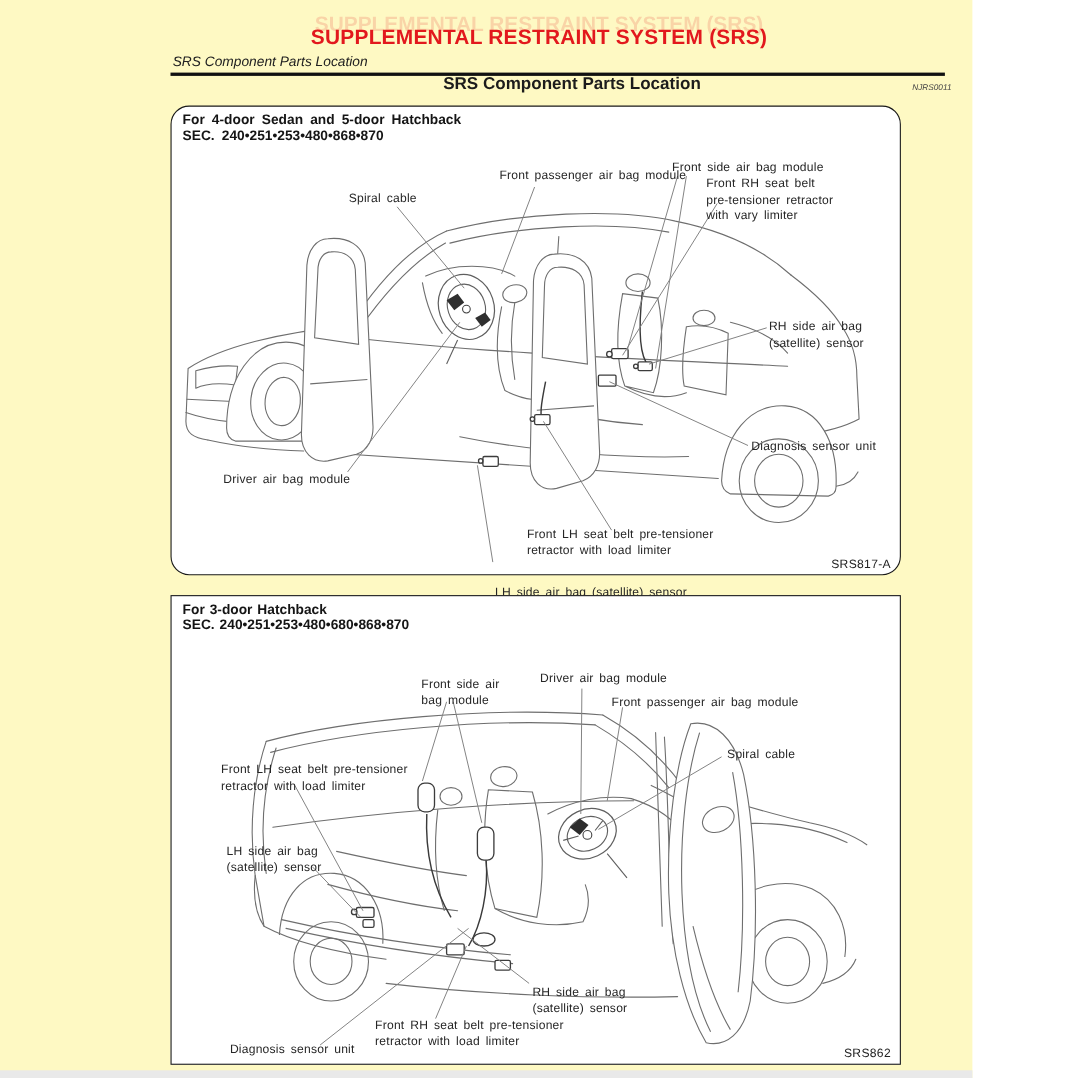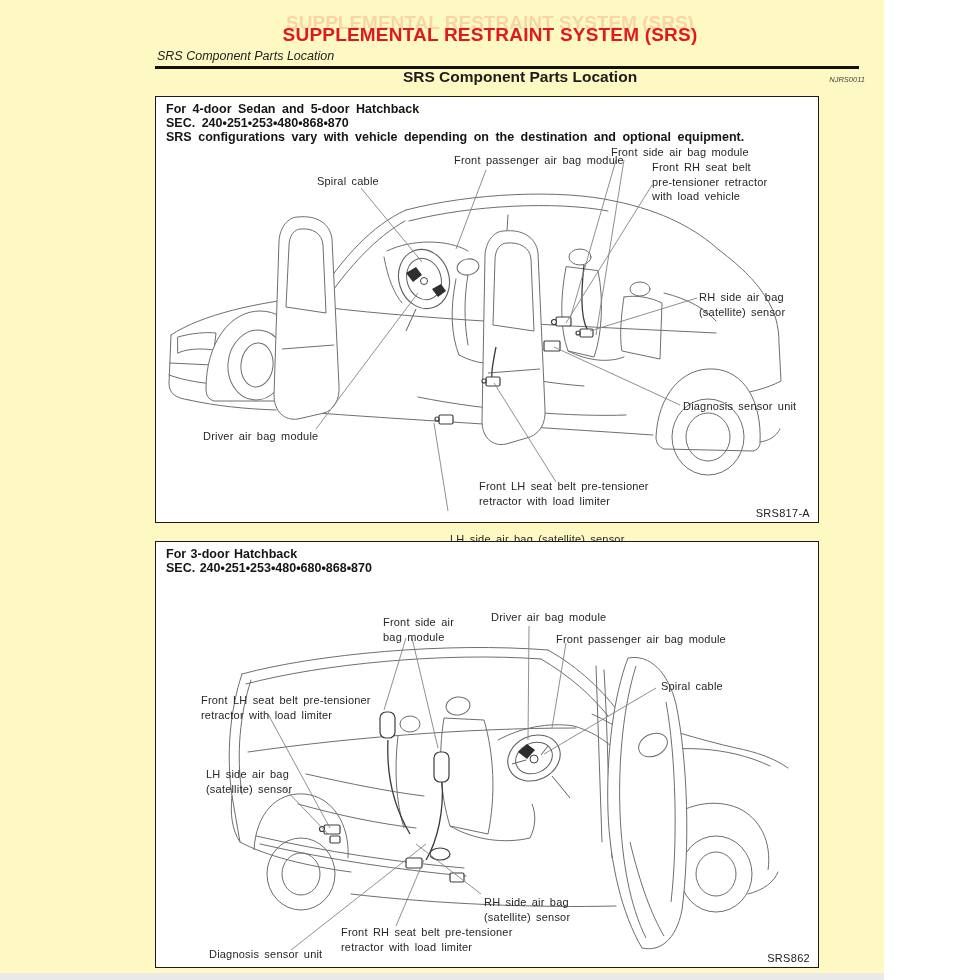--- a/index.html
+++ b/index.html
@@ -10,21 +10,21 @@
   .main-title{position:absolute;top:24px;left:490px;transform:translateX(-50%);
         font-size:19px;font-weight:bold;white-space:nowrap;letter-spacing:.2px;}
   .breadcrumb{position:absolute;top:49px;left:157px;font-size:12.5px;font-style:italic;color:#222;}
   .top-rule{position:absolute;top:66px;left:155px;width:704px;height:3px;background:#111;}
   .section-heading{position:absolute;top:68px;left:520px;transform:translateX(-50%);
         font-size:15.5px;font-weight:bold;white-space:nowrap;}
   .ref-code{position:absolute;top:75px;left:818px;transform:translateX(-100%);
         font-size:7.5px;font-style:italic;color:#444;margin-left:47px;}
   .figure-box{position:absolute;left:155px;width:664px;height:427px;
         border:1.6px solid #1a1a1a;background:#fff;box-sizing:border-box;}
-  #fig1{top:96px;}
+  #fig1{top:96px;border-radius:17px;}
   #fig2{top:541px;}
   .fig-head{position:absolute;left:10px;font-size:12.5px;font-weight:bold;
         white-space:nowrap;color:#151515;}
   #fig1 .fig-head{word-spacing:3px;}
   #fig2 .fig-head{word-spacing:1px;}
   .fh1{top:5px;} .fh2{top:19px;} .fh3{top:33px;}
   .lbl{position:absolute;font-size:11px;line-height:14.5px;color:#262626;
         letter-spacing:.2px;word-spacing:2px;white-space:nowrap;}
   .fig-code{position:absolute;right:8px;top:410px;font-size:11px;color:#222;letter-spacing:.3px;}
   .art{position:absolute;left:0;top:0;}
@@ -38,21 +38,20 @@
   <div class="ghost-title" style="color: rgb(226, 24, 29);">SUPPLEMENTAL RESTRAINT SYSTEM (SRS)</div>
   <div class="main-title" style="color: rgb(226, 24, 29);">SUPPLEMENTAL RESTRAINT SYSTEM (SRS)</div>
   <div class="breadcrumb">SRS Component Parts Location</div>
   <div class="top-rule"></div>
   <div class="section-heading">SRS Component Parts Location</div>
   <div class="ref-code">NJRS0011</div>
 
   <section class="figure-box" id="fig1">
     <div class="fig-head fh1">For 4-door Sedan and 5-door Hatchback</div>
     <div class="fig-head fh2">SEC. 240•251•253•480•868•870</div>
-    <div class="fig-head fh3">SRS configurations vary with vehicle depending on the destination and optional equipment.</div>
 
     <svg class="art" width="660" height="423" viewBox="0 0 660 423">
       <g stroke="#6e6e6e" stroke-width="1" fill="none" stroke-linecap="round" stroke-linejoin="round">
 
         <path d="M15,238 C45,218 100,205 162,199 M15,238 L13,286 C13,297 20,301 33,303"></path>
         <path d="M22,240 C36,236 50,235 60,236 L58,253 C44,251 30,252 22,256 Z"></path>
         <path d="M14,266 L56,268 M13,278 C30,284 46,286 58,287"></path>
 
         <path d="M162,199 C186,162 216,128 250,113 M170,203 C193,170 220,140 249,124"></path>
         <path d="M250,113 C315,96 405,92 458,104 C508,114 541,133 563,153 M253,124 C315,108 400,104 452,114"></path>
@@ -134,24 +133,24 @@
 
     <div class="lbl" style="left:161px;top:77px">
         <div>Spiral cable</div>
       </div>
     <div class="lbl" style="left:298px;top:56px">
         <div>Front passenger air bag module</div>
       </div>
     <div class="lbl" style="left:455px;top:48px">
         <div>Front side air bag module</div>
       </div>
-    <div class="lbl" style="left:496px;top:63px">
+    <div class="lbl" style="left:486px;top:63px">
       <div>Front RH seat belt</div>
       <div>pre-tensioner retractor</div>
-      <div>with load vehicle</div>
+      <div>with vary limiter</div>
     </div>
     <div class="lbl" style="left:543px;top:193px">
       <div>RH side air bag</div>
       <div>(satellite) sensor</div>
     </div>
     <div class="lbl" style="left:527px;top:302px">
         <div>Diagnosis sensor unit</div>
       </div>
     <div class="lbl" style="left:47px;top:332px">
         <div>Driver air bag module</div>

